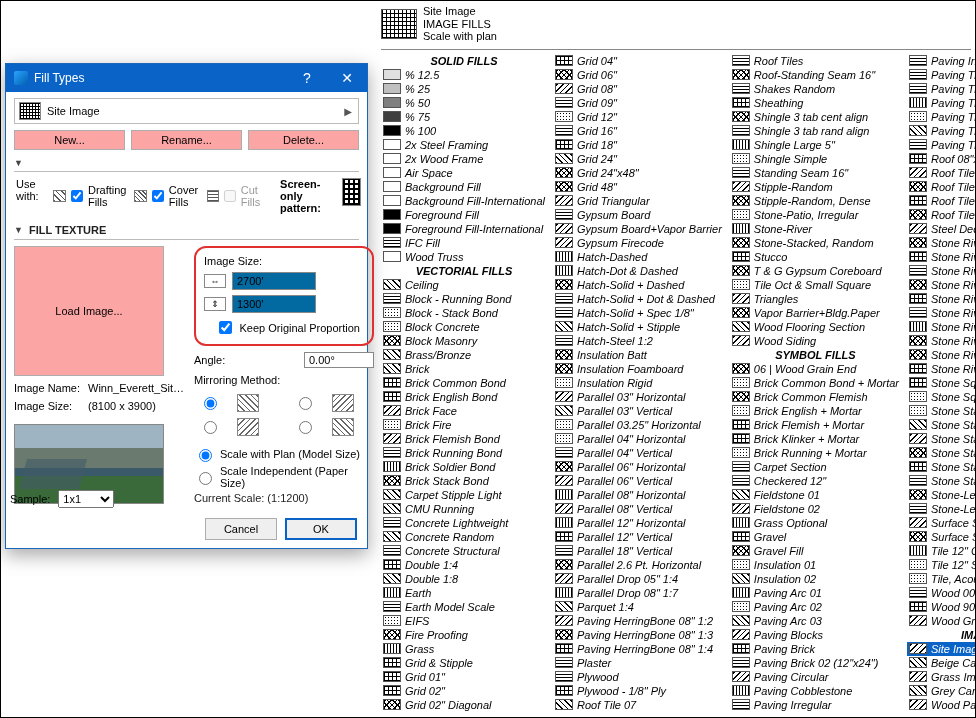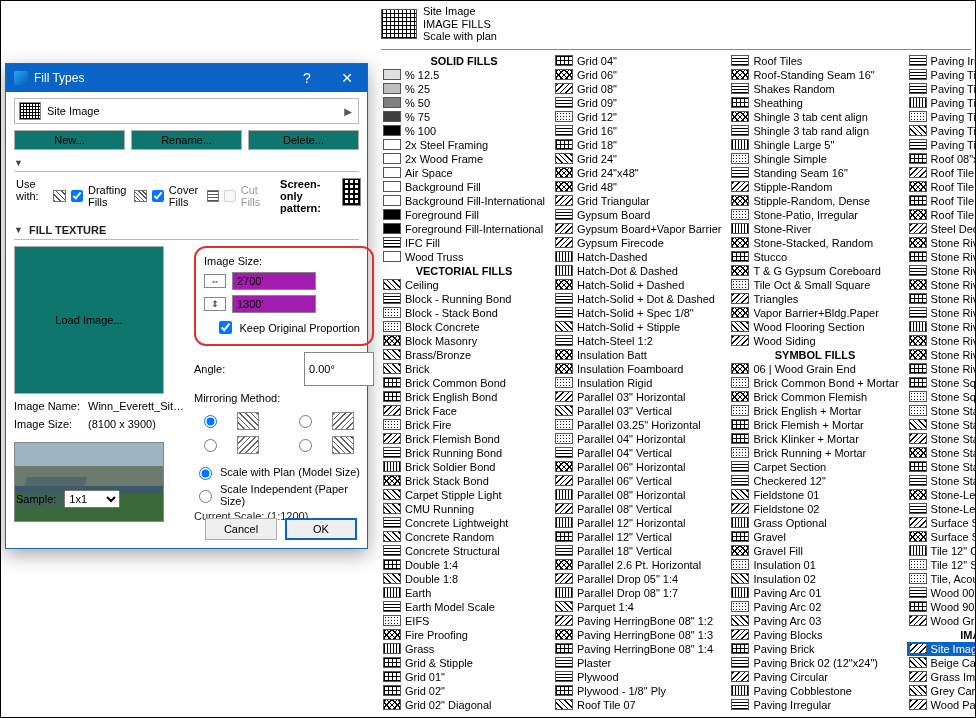--- a/index.html
+++ b/index.html
@@ -40,20 +40,21 @@
     border: 1px solid #555;
     flex: none;
   }
   .list-header .hdr-txt { line-height: 1.15; }
   .list-header .t-main { font-size: 11px; }
   .hr-line { border-top: 1px solid #888; margin: 2px 0 4px 0; }
   .cols {
     display: grid;
     grid-template-columns: repeat(4, 1fr);
     gap: 0 6px;
+    font-style: italic;
   }
   .col { display: flex; flex-direction: column; }
   .sec-title {
     font-weight: bold;
     font-size: 11px;
     text-align: center;
     margin: 1px 0 1px 0;
   }
   .item {
     display: flex;
@@ -139,21 +140,21 @@
       repeating-linear-gradient(90deg,#000 0 1px,#fff 1px 3px),
       repeating-linear-gradient(0deg,#000 0 1px,#fff 1px 3px);
     background-blend-mode:multiply;
   }
   .selector-row .sel-text { flex:1; }
   .selector-row .chev { color:#555; font-size:10px; padding-right:2px;}
 
   .btn-row { display:flex; gap:6px; margin-top:6px; }
   .btn-row button, .load-btn {
     flex:1; height:20px;
-    background:#0f766e; border:1px solid #adadad;
+    background:#fca5a5; border:1px solid #adadad;
     font: inherit;
   }
 
   .section-head {
     display:flex; align-items:center; gap:6px;
     margin-top:8px;
     font-weight:bold; font-size:11px; color:#222;
     border-bottom:1px solid #bbb; padding-bottom:3px;
   }
   .section-head .tri { font-size:9px; color:#444; }
@@ -200,41 +201,41 @@
     border:2px solid #e03030; border-radius:12px;
     padding:7px 8px 7px 8px;
   }
   .fld { display:flex; align-items:center; gap:6px; margin-top:5px;}
   .fld .icon {
     width:22px; height:14px; border:1px solid #888; background:#fff;
     display:flex; align-items:center; justify-content:center; font-size:9px;
   }
   .fld input[type=text]{
     width:84px; height:18px; border:1px solid #888; font:inherit; padding:1px 4px;
-    background:#a21caf;
+    background:#0369a1;
   }
   .chk-row { display:flex; align-items:center; gap:5px; margin-top:5px; justify-content:flex-end; padding-right:4px;}
 
   .angle-row, .mirror-row { display:flex; align-items:center; gap:20px; }
   .angle-row .lbl, .mirror-title { width:90px; }
   .mirror-grid {
     display:grid; grid-template-columns:auto auto auto auto; gap:6px 10px;
     align-items:center; padding:2px 0;
   }
   .mirror-grid .tile {
     width:22px; height:18px; border:1px solid #888;
     background: repeating-linear-gradient(45deg,#666 0 1px,#fff 1px 4px);
   }
   .mirror-grid input[type=radio]{ margin:0; }
 
   .radio-block { display:flex; flex-direction:column; gap:3px; margin-top:2px;}
   .radio-block label { display:flex; align-items:center; gap:5px; }
   .cur-scale { font-size:11px; color:#222; }
 
-  .sample-row { position:absolute; left:10px; bottom:40px; display:flex; align-items:center; gap:8px;}
+  .sample-row { position:absolute; left:4px; bottom:40px; display:flex; align-items:center; gap:8px;}
   .sample-row select { width:56px; height:18px; font:inherit;}
 
   .dlg-footer {
     position:absolute; right:10px; bottom:8px;
     display:flex; gap:8px;
   }
   .dlg-footer button {
     width:72px; height:22px; font:inherit;
     background:#efefef; border:1px solid #adadad;
   }
@@ -1087,21 +1088,21 @@
             <input type="text" value="1300'" style="">
           </div>
           <div class="chk-row">
             <input type="checkbox" checked="" style="">
             <span>Keep Original Proportion</span>
           </div>
         </div>
 
         <div class="angle-row">
           <div class="lbl">Angle:</div>
-          <input type="text" style="width: 70px; height: 34px; border: 1px solid rgb(136, 136, 136); font: inherit; padding: 1px 4px;" value="0.00°">
+          <input type="text" style="width: 70px; height: 16px; border: 1px solid rgb(136, 136, 136); font: inherit; padding: 1px 4px;" value="0.00°">
         </div>
 
         <div>Mirroring Method:</div>
         <div class="mirror-grid">
           <input type="radio" name="mir" checked="" style="">
             <div class="tile"></div>
           <input type="radio" name="mir" style="">
             <div class="tile" style="background:repeating-linear-gradient(-45deg,#666 0 1px,#fff 1px 4px)"></div>
           <input type="radio" name="mir" style="">
             <div class="tile" style="background:repeating-linear-gradient(135deg,#666 0 1px,#fff 1px 4px)"></div>

